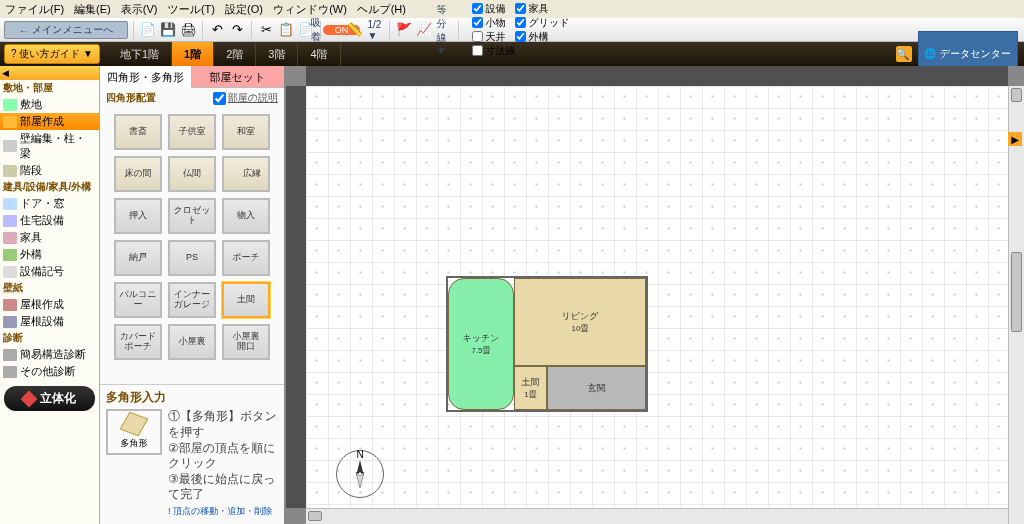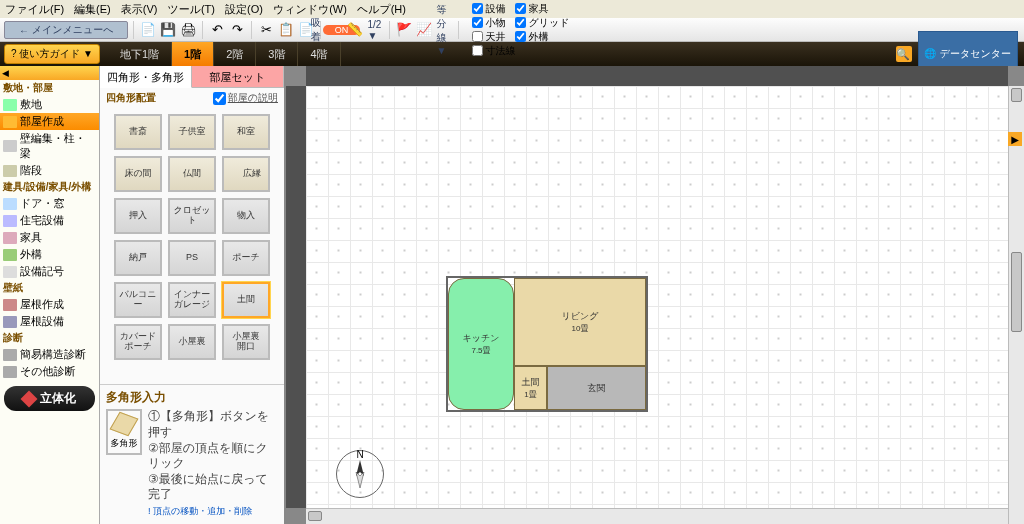--- a/index.html
+++ b/index.html
@@ -39,21 +39,21 @@
   .pal-head { display: flex; justify-content: space-between; align-items: center; padding: 3px 6px; font-size: 10px; }
   .pal-head .title { color: #7a4f00; font-weight: bold; }
   .pal-head label { display: flex; align-items: center; gap: 2px; color: #555; text-decoration: underline; }
   .pal-grid { padding: 6px 8px; display: grid; grid-template-columns: repeat(3, 48px); gap: 6px 6px; justify-content: center; flex: 0 0 auto; }
   .room-btn { width: 48px; height: 36px; border: 2px solid #bbb; background: linear-gradient(#f0ebdb,#e0d8c0); display: flex; align-items: center; justify-content: center; font-size: 9px; text-align: center; line-height: 1.1; color: #333; }
   .room-btn.stone { background: linear-gradient(#e8e8e8,#d5d5d5); }
   .room-btn.selected { border: 2px solid #FFA726; box-shadow: 0 0 0 1px #FFD54F; }
   .pal-bottom { margin-top: auto; border-top: 1px solid #ccc; padding: 4px 6px 6px; }
   .pal-bottom .title { color: #7a4f00; font-weight: bold; font-size: 12px; font-family: Liberation Mono, monospace; }
   .poly-row { display: flex; gap: 6px; align-items: flex-start; margin-top: 3px; }
-  .poly-btn { width: 36px; height: 46px; border: 2px solid #bbb; display: flex; flex-direction: column; align-items: center; justify-content: center; background: #fafafa; }
+  .poly-btn { width: 56px; height: 46px; border: 2px solid #bbb; display: flex; flex-direction: column; align-items: center; justify-content: center; background: #fafafa; }
   .poly-shape { width: 20px; height: 20px; background: #EAD9A8; border: 1px solid #c0a050; transform: rotate(20deg) skewX(-10deg); }
   .poly-lbl { font-size: 9px; margin-top: 3px; }
   .poly-help { font-size: 12px; color: #444; line-height: 1.3; }
   .poly-hint { color: #0050c0; font-size: 9px; margin-top: 2px; }
   .canvas-wrap { flex: 1; position: relative; background: #888; }
   .canvas-ruler-top { position: absolute; top:0; left:20px; right:16px; height:20px; background: #505050; }
   .canvas-ruler-left { position: absolute; top:20px; left:0; bottom:16px; width:20px; background: #505050; }
   .canvas-scroll-right { position: absolute; top:20px; right:0; bottom:0; width:16px; background: #e8e8e8; border-left:1px solid #bbb; }
   .canvas-scroll-bottom { position: absolute; bottom:0; left:20px; right:16px; height:16px; background: #e8e8e8; border-top:1px solid #bbb; }
   .sb-thumb { background: #c8c8c8; border:1px solid #888; border-radius:2px; }

